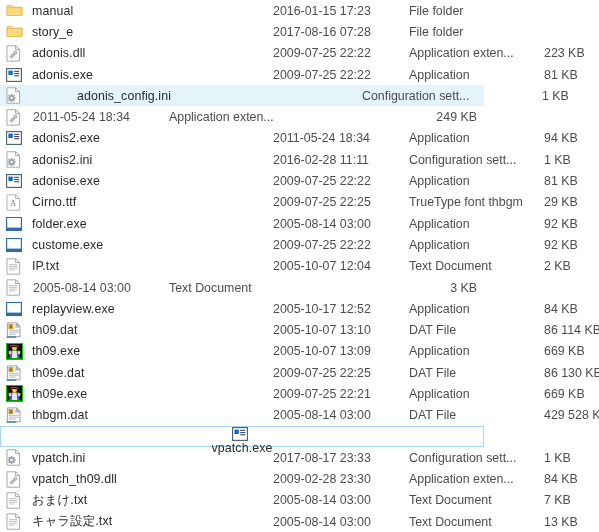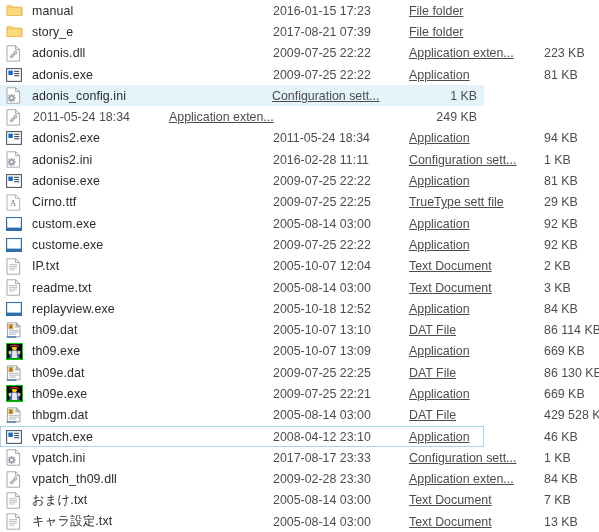--- a/index.html
+++ b/index.html
@@ -23,24 +23,26 @@
     position: relative;
     height: 21.3px;
     display: flex;
     align-items: center;
     box-sizing: border-box;
     border: 1px solid transparent;
   }
   .row.selected {
     background: #e5f3fb;
     border-color: #e5f3fb;
+    gap: 45px;
   }
   .row.focused {
     background: #ffffff;
     border-color: #a9d5ef;
+    flex-direction: column;
   }
   .cell-icon {
     width: 26px;
     min-width: 26px;
     height: 17px;
     margin-left: 5px;
     display: flex;
     align-items: center;
     justify-content: flex-start;
   }
@@ -60,21 +62,20 @@
     text-align: left;
     padding-left: 1px;
   }
   .cell-type {
     flex: 0 0 135px;
     font-size: 12.4px;
     color: #4d4d4d;
     white-space: nowrap;
     overflow: hidden;
     text-overflow: clip;
-    text-decoration: underline;
   }
   .cell-size {
     flex: 1 1 auto;
     font-size: 12.4px;
     color: #4d4d4d;
     white-space: nowrap;
     text-align: right;
     padding-right: 6px;
   }
   svg { display: block; }
@@ -98,21 +99,21 @@
     </div>
     <div class="row">
       <div class="cell-icon">
         <svg width="17" height="15" viewBox="0 0 17 15">
           <path d="M1 2.5h5l1.4 1.6H16v8.4H1z" fill="#fcd77f" stroke="#e3b94e" stroke-width="0.8"></path>
           <path d="M1 4.6h15v7.9H1z" fill="#fdd97f" stroke="#e3b94e" stroke-width="0.7"></path>
           <path d="M14.6 4.6h1.4v7.9h-1.4z" fill="#efc566"></path>
         </svg>
       </div>
       <div class="cell-name">story_e</div>
-      <div class="cell-date">2017-08-21 07:39</div>
+      <div class="cell-date">2017-08-16 07:28</div>
       <div class="cell-type">File folder</div>
       <div class="cell-size"></div>
     </div>
     <div class="row">
       <div class="cell-icon">
         <svg width="15" height="17" viewBox="0 0 15 17">
           <path d="M1 0.8h8.6L13.6 4.6v11.6H1z" fill="#ffffff" stroke="#9aa0a6" stroke-width="0.9"></path>
           <path d="M9.6 0.8v3.8h4" fill="none" stroke="#9aa0a6" stroke-width="0.9"></path>
           <path d="M4 11.6l3.2-3.2 1.6 1.6-3.2 3.2z" fill="#b8c4cc" stroke="#7d858c" stroke-width="0.6"></path>
           <circle cx="9.4" cy="7.6" r="1.6" fill="#cdd6dc" stroke="#7d858c" stroke-width="0.6"></circle>
@@ -227,32 +228,32 @@
     <div class="row">
       <div class="cell-icon">
         <svg width="15" height="17" viewBox="0 0 15 17">
           <path d="M1 0.8h8.6L13.6 4.6v11.6H1z" fill="#ffffff" stroke="#a7adb3" stroke-width="0.9"></path>
           <path d="M9.6 0.8v3.8h4" fill="none" stroke="#a7adb3" stroke-width="0.9"></path>
           <text x="7" y="12.4" font-family="Liberation Serif, serif" font-size="8.4" fill="#6b7b8c" text-anchor="middle">A</text>
         </svg>
       </div>
       <div class="cell-name">Cirno.ttf</div>
       <div class="cell-date">2009-07-25 22:25</div>
-      <div class="cell-type">TrueType sett file</div>
+      <div class="cell-type">TrueType font thbgm</div>
       <div class="cell-size">29 KB</div>
     </div>
     <div class="row">
       <div class="cell-icon">
         <svg width="16" height="14" viewBox="0 0 16 14">
           <rect x="0.6" y="0.6" width="14.8" height="12.8" fill="#ffffff" stroke="#2d6ea8" stroke-width="1.2"></rect>
           <rect x="1.3" y="1.3" width="13.4" height="2.1" fill="#ffffff"></rect>
           <rect x="0.6" y="10.6" width="14.8" height="2.8" fill="#2d6ea8"></rect>
         </svg>
       </div>
-      <div class="cell-name">custom.exe</div>
+      <div class="cell-name">folder.exe</div>
       <div class="cell-date">2005-08-14 03:00</div>
       <div class="cell-type">Application</div>
       <div class="cell-size">92 KB</div>
     </div>
     <div class="row">
       <div class="cell-icon">
         <svg width="16" height="14" viewBox="0 0 16 14">
           <rect x="0.6" y="0.6" width="14.8" height="12.8" fill="#ffffff" stroke="#2d6ea8" stroke-width="1.2"></rect>
           <rect x="1.3" y="1.3" width="13.4" height="2.1" fill="#ffffff"></rect>
           <rect x="0.6" y="10.6" width="14.8" height="2.8" fill="#2d6ea8"></rect>
@@ -281,35 +282,34 @@
     <div class="row">
       <div class="cell-icon">
         <svg width="15" height="17" viewBox="0 0 15 17">
           <path d="M1 0.8h8.6L13.6 4.6v11.6H1z" fill="#ffffff" stroke="#9aa0a6" stroke-width="0.9"></path>
           <path d="M9.6 0.8v3.8h4" fill="none" stroke="#9aa0a6" stroke-width="0.9"></path>
           <g stroke="#b0b6bb" stroke-width="0.85">
             <path d="M3.1 6.6h8M3.1 8.4h8M3.1 10.2h8M3.1 12h5.6"></path>
           </g>
         </svg>
       </div>
-      <div class="cell-name">readme.txt</div>
       <div class="cell-date">2005-08-14 03:00</div>
       <div class="cell-type">Text Document</div>
       <div class="cell-size">3 KB</div>
     </div>
     <div class="row">
       <div class="cell-icon">
         <svg width="16" height="14" viewBox="0 0 16 14">
           <rect x="0.6" y="0.6" width="14.8" height="12.8" fill="#ffffff" stroke="#2d6ea8" stroke-width="1.2"></rect>
           <rect x="1.3" y="1.3" width="13.4" height="2.1" fill="#ffffff"></rect>
           <rect x="0.6" y="10.6" width="14.8" height="2.8" fill="#2d6ea8"></rect>
         </svg>
       </div>
       <div class="cell-name">replayview.exe</div>
-      <div class="cell-date">2005-10-18 12:52</div>
+      <div class="cell-date">2005-10-17 12:52</div>
       <div class="cell-type">Application</div>
       <div class="cell-size">84 KB</div>
     </div>
     <div class="row">
       <div class="cell-icon">
         <svg width="16" height="16" viewBox="0 0 16 16">
           <path d="M1.4 0.9h9.2l3.4 3.3v10.6H1.4z" fill="#ffffff" stroke="#8d969e" stroke-width="0.9"></path>
           <path d="M10.6 0.9v3.3h3.4" fill="none" stroke="#8d969e" stroke-width="0.9"></path>
           <rect x="2.9" y="2.4" width="4" height="4.4" fill="#f0b429" stroke="#b07c12" stroke-width="0.5"></rect>
           <text x="4.9" y="6" font-size="4" fill="#5a4300" text-anchor="middle" font-family="Liberation Sans, sans-serif">A</text>

